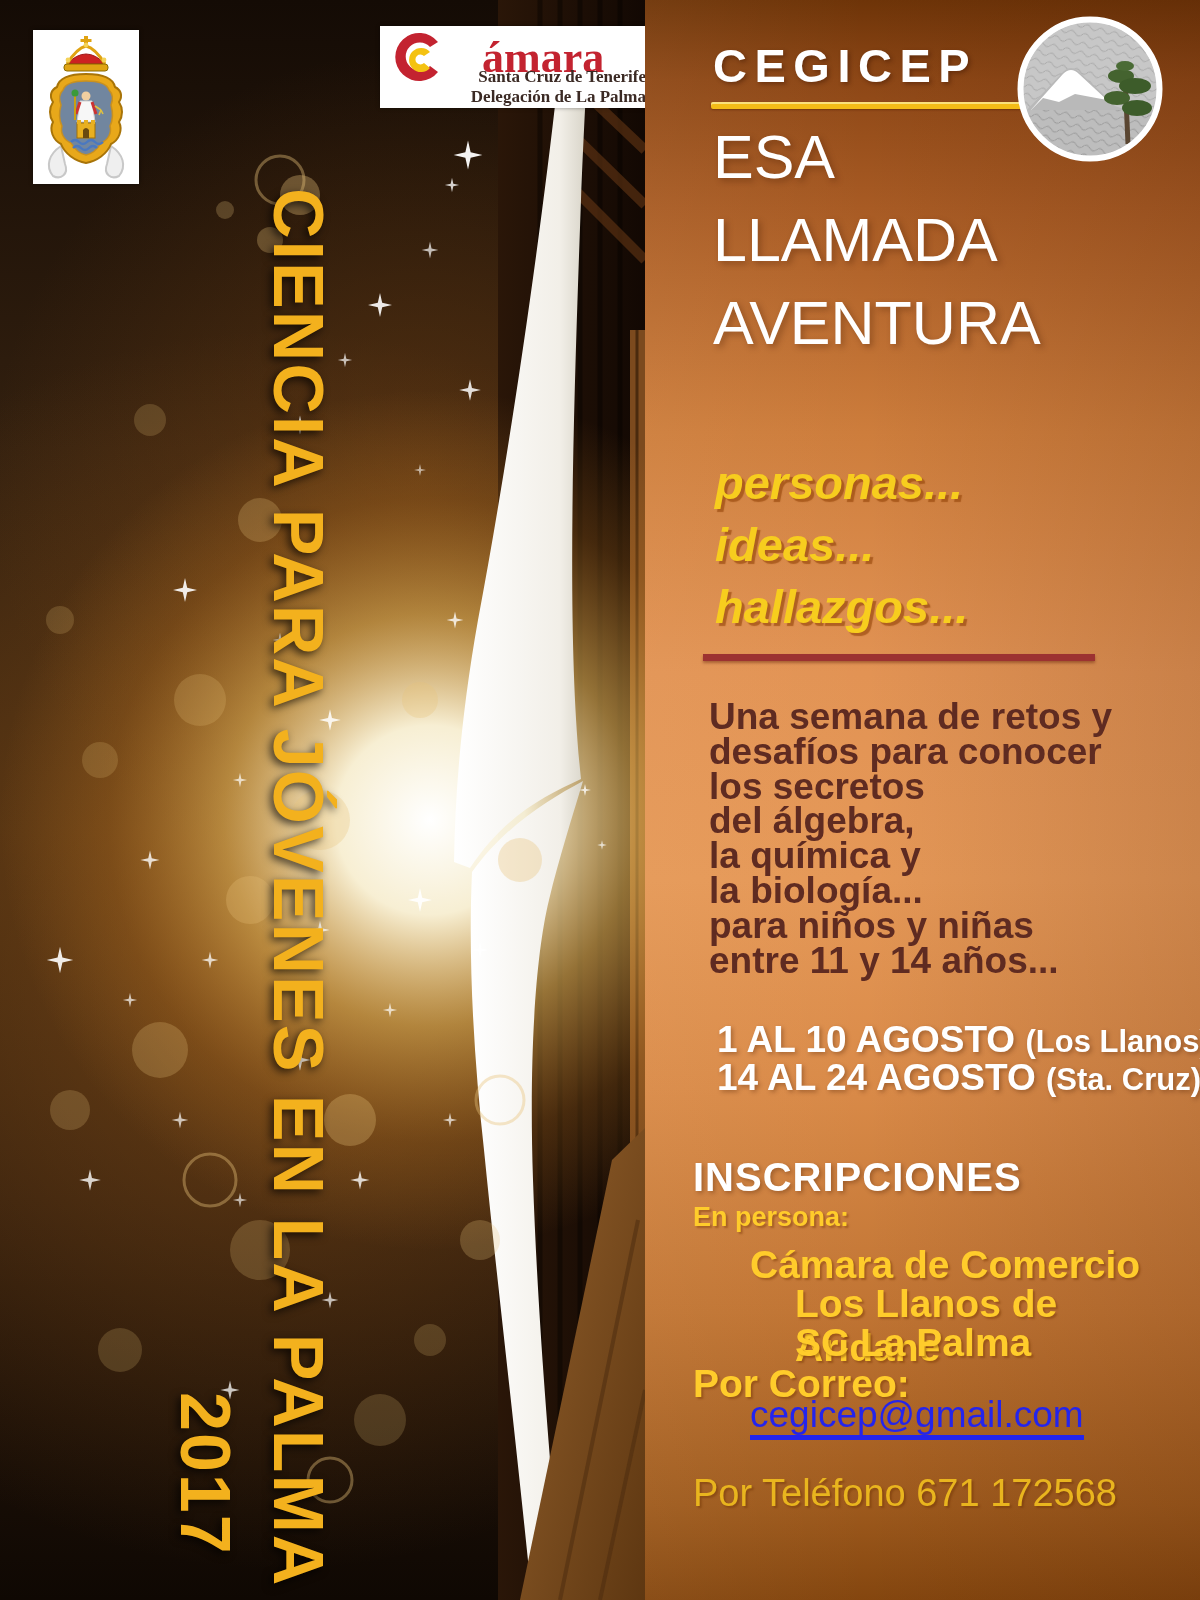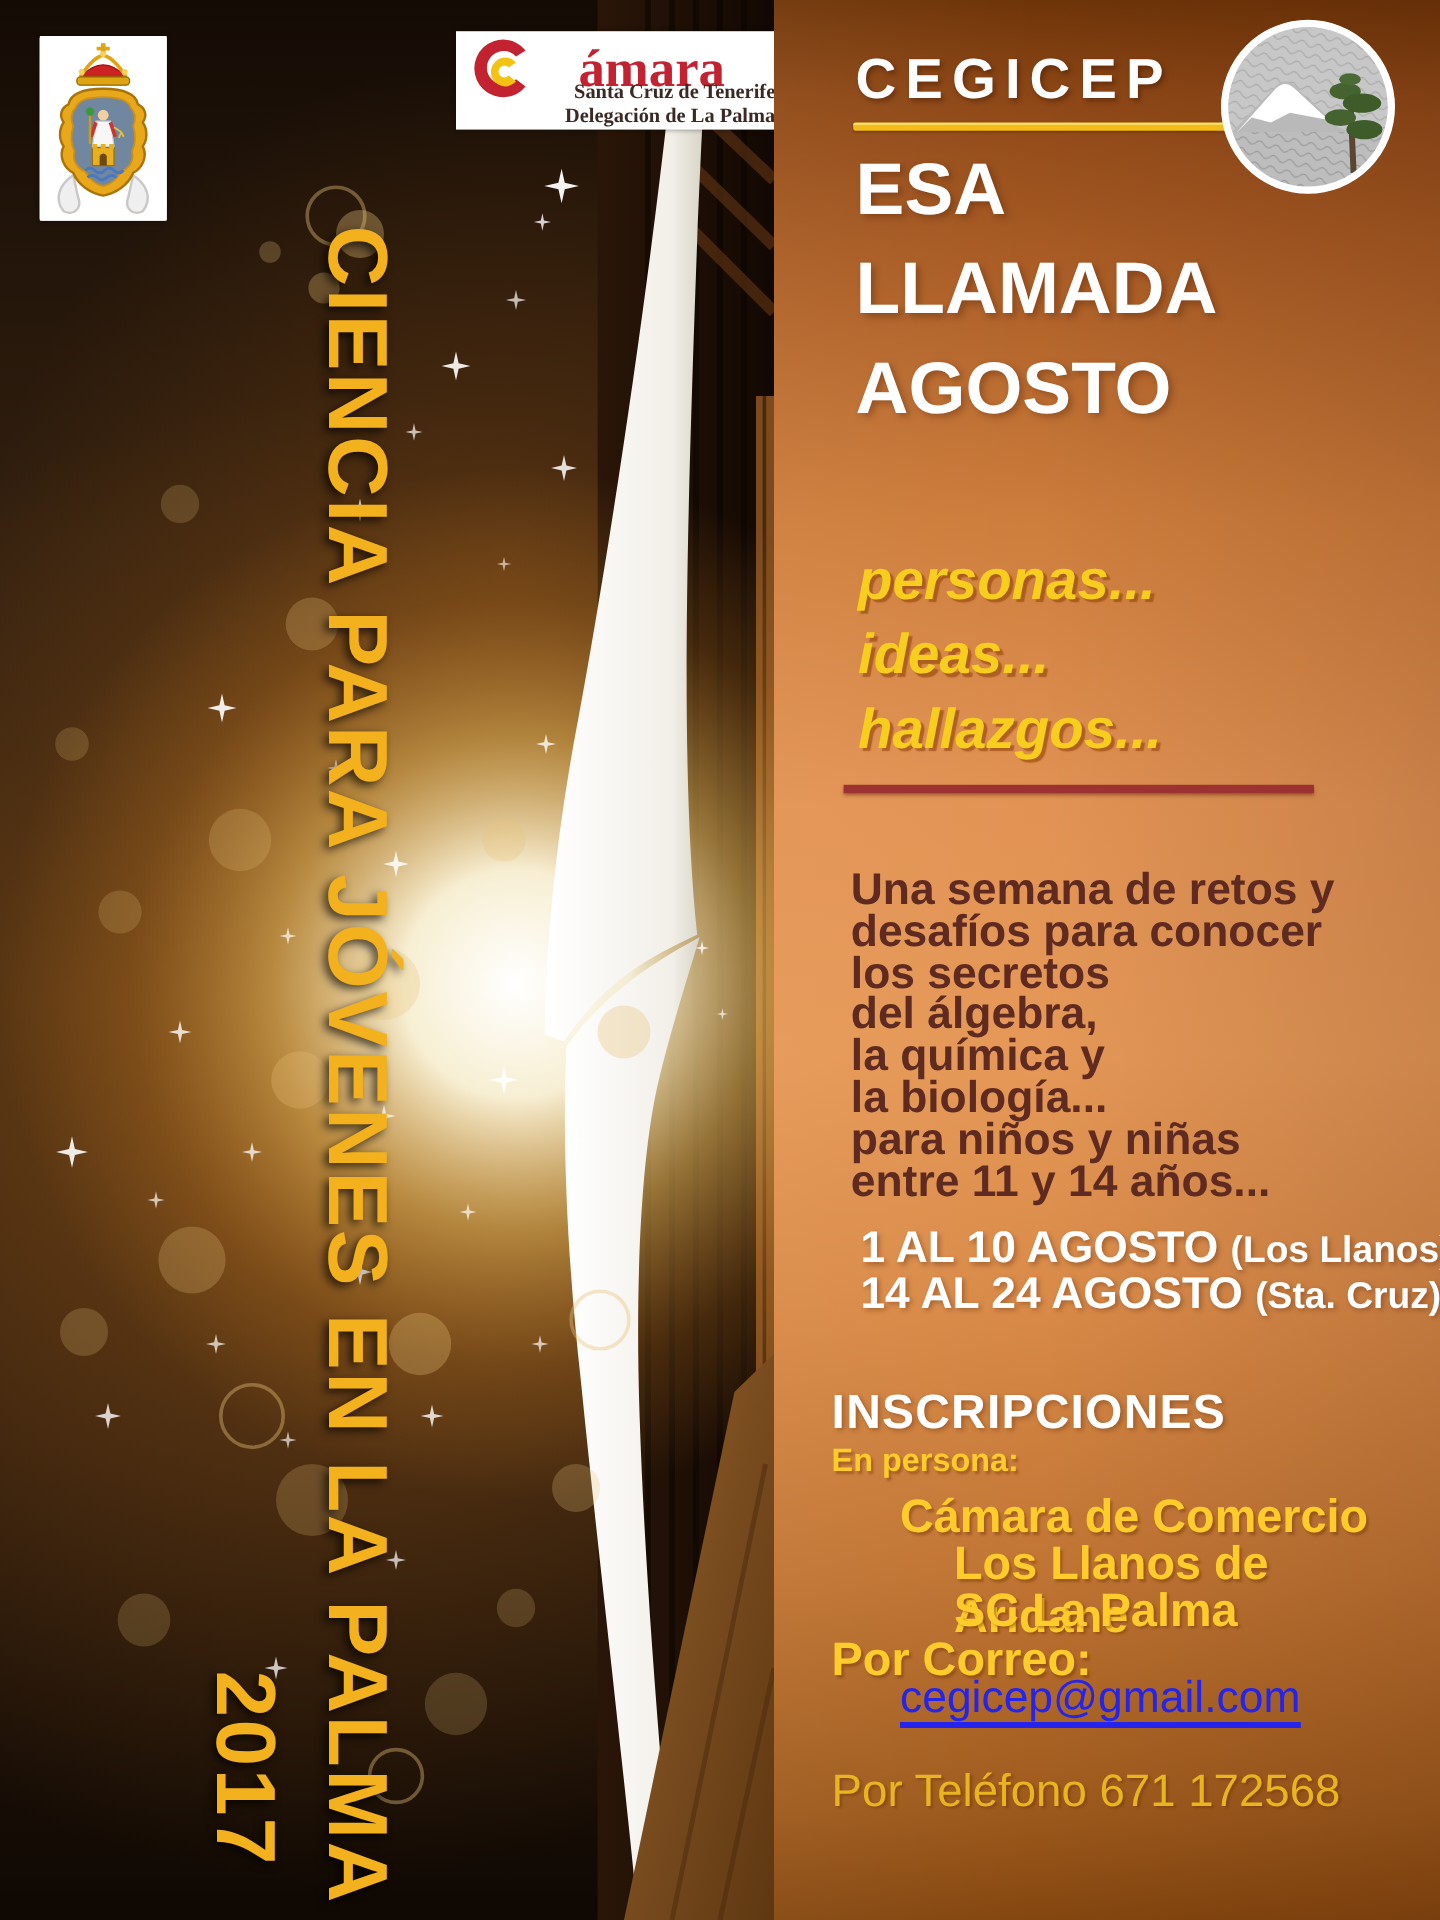--- a/index.html
+++ b/index.html
@@ -39,24 +39,24 @@
     position:absolute;left:645px;top:0;width:14px;height:1600px;
     background:linear-gradient(180deg,#4a2408,#96521f 30%,#a85f28 55%,#6e3a12 100%);
     box-shadow:inset -3px 0 3px rgba(0,0,0,.45);
   }
   .org{
     position:absolute;left:68px;top:38px;font-size:47px;font-weight:bold;color:#fff;
     letter-spacing:.16em;text-shadow:2px 2px 4px rgba(60,20,0,.45);
   }
   .gold-line{position:absolute;left:66px;top:102px;width:320px;height:7px;background:#f4bc17;border-radius:2px;box-shadow:0 1px 2px rgba(80,30,0,.5), inset 0 2px 0 rgba(255,255,210,.55);}
   .panel-logo{position:absolute;left:370px;top:14px;width:150px;height:150px;}
-  .headline{position:absolute;left:68px;top:116px;line-height:83px;font-size:61px;font-weight:bold;color:#fff;text-shadow:3px 3px 6px rgba(70,25,0,.35);}
+  .headline{position:absolute;left:68px;top:116px;line-height:83px;font-size:61px;font-weight:normal;color:#fff;text-shadow:3px 3px 6px rgba(70,25,0,.35);}
   .taglines{position:absolute;left:70px;top:452px;line-height:62px;font-size:47px;font-weight:bold;font-style:italic;color:#f7cd1e;text-shadow:3px 3px 1px rgba(150,70,10,.65);}
   .red-line{position:absolute;left:58px;top:654px;width:392px;height:7px;background:#9c3231;box-shadow:0 2px 3px rgba(80,20,0,.4);}
-  .desc{position:absolute;left:64px;top:700px;font-size:37px;line-height:34.8px;font-weight:bold;color:#5f2b21;margin-top:24px;}
+  .desc{position:absolute;left:64px;top:700px;font-size:37px;line-height:34.8px;font-weight:bold;color:#5f2b21;}
   .dates{position:absolute;left:72px;top:1022px;font-size:37px;line-height:36px;font-weight:bold;color:#fff;text-shadow:2px 2px 4px rgba(70,25,0,.35);white-space:nowrap;}
   .dates .place{font-size:31px;}
   .insc-title{position:absolute;left:48px;top:1155px;font-size:40px;font-weight:bold;color:#fff;letter-spacing:1px;text-shadow:2px 2px 4px rgba(70,25,0,.35);}
   .yellow{color:#ffcc2b;font-weight:bold;text-shadow:2px 2px 2px rgba(120,55,5,.45);}
   .in-person{position:absolute;left:48px;top:1202px;font-size:27px;}
   .in-line1{position:absolute;left:105px;top:1243px;font-size:39px;}
   .in-line2{position:absolute;left:150px;top:1282px;font-size:39px;}
   .in-line3{position:absolute;left:150px;top:1321px;font-size:39px;}
   .mail-label{position:absolute;left:48px;top:1362px;font-size:39px;}
   .email{
@@ -305,21 +305,21 @@
           <ellipse cx="122" cy="94" rx="15" ry="8" fill="#3d5c2a"></ellipse>
           <ellipse cx="110" cy="52" rx="9" ry="5" fill="#4a6b35"></ellipse>
         </g>
         <circle cx="75" cy="75" r="69.5" fill="none" stroke="#ffffff" stroke-width="6"></circle>
       </svg>
     </div>
 
     <div class="headline">
       <div>ESA</div>
       <div>LLAMADA</div>
-      <div>AGOSTO</div>
+      <div>AVENTURA</div>
     </div>
 
     <div class="taglines">
       <div>personas...</div>
       <div>ideas...</div>
       <div>hallazgos...</div>
     </div>
 
     <div class="red-line"></div>
 

